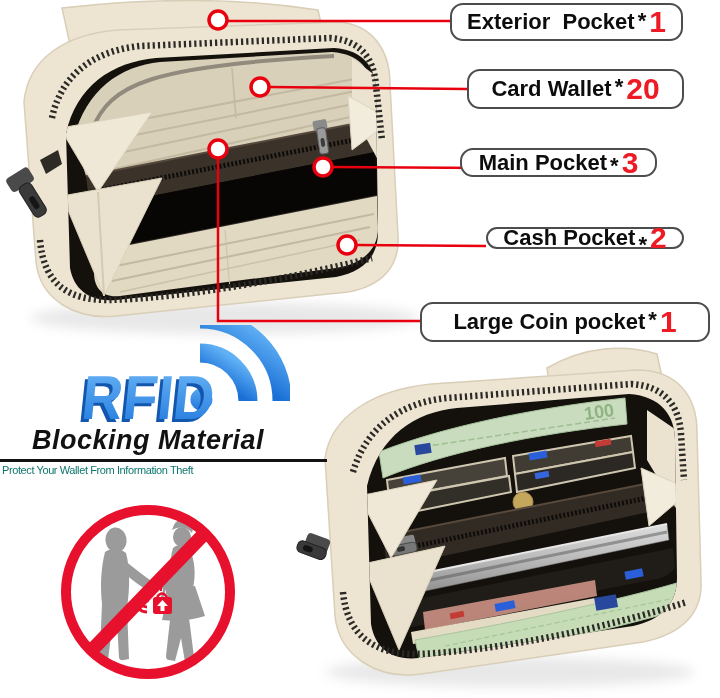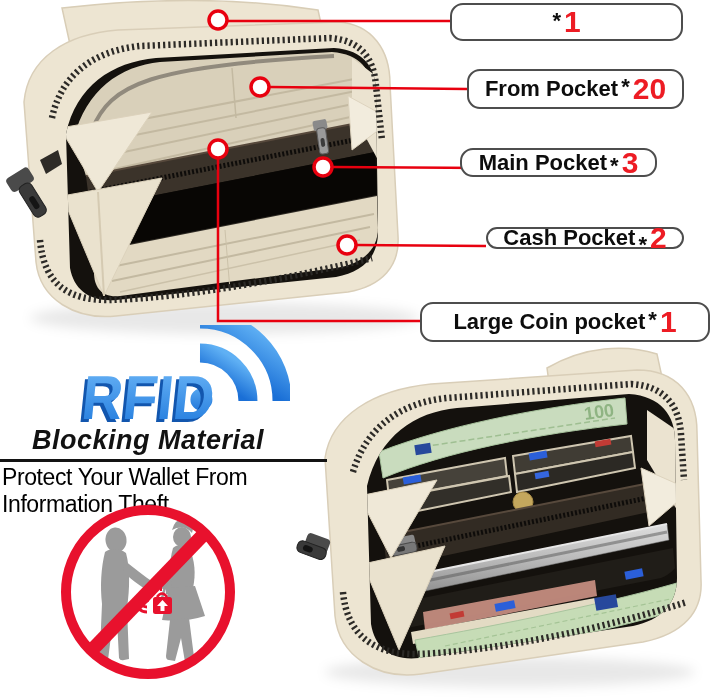--- a/index.html
+++ b/index.html
@@ -16,21 +16,21 @@
   .cl-label{font-size:22px;white-space:pre;letter-spacing:0px;}
   .cl-star{font-size:22px;align-self:flex-start;margin-top:3px;}
   .cl-count{font-size:30px;line-height:1;color:var(--count-red,#ed1c24);}
   .rfid-block{position:absolute;left:0;top:325px;width:340px;height:170px;}
   .rfid-logo{position:absolute;left:60px;top:0;}
   .rfid-shadow{font-weight:bold;fill:#1256ae;font-family:"Liberation Sans",sans-serif;}
   .rfid-main{font-weight:bold;font-family:"Liberation Sans",sans-serif;}
   .rfid-title{position:absolute;left:32px;top:100px;font-size:27px;font-weight:bold;
               font-style:italic;color:#121212;letter-spacing:0.5px;}
   .rfid-divider{position:absolute;left:0;top:134px;width:327px;height:3px;background:#131313;}
-  .rfid-subtitle{position:absolute;left:2px;top:139px;font-size:23px;color:#000000;
+  .rfid-subtitle{position:absolute;left:2px;top:139px;font-size:11px;color:#0f766e;
                  letter-spacing:-0.4px;}
   .sil{fill:var(--silhouette-gray,#9b9b9b);}
   .proh-ring{fill:none;stroke:var(--prohibition-red,#e8112d);}
   .proh-red{fill:var(--prohibition-red,#e8112d);}
   .sig{fill:none;stroke:var(--prohibition-red,#e8112d);stroke-width:3;}
   .teeth{fill:none;stroke:#2c2a27;stroke-width:6.5;stroke-dasharray:2.2 3;}
   .slotline{stroke:#c3b9a1;stroke-width:2;fill:none;}
 </style>
 </head>
 <body>
@@ -278,25 +278,26 @@
     <line class="callout-line" x1="356" y1="245" x2="486" y2="246"></line>
     <polyline class="callout-line" points="218,158 218,321 420,321"></polyline>
     <circle class="callout-marker" cx="218" cy="20" r="9"></circle>
     <circle class="callout-marker" cx="260" cy="87" r="9"></circle>
     <circle class="callout-marker" cx="323" cy="167" r="9"></circle>
     <circle class="callout-marker" cx="347" cy="245" r="9"></circle>
     <circle class="callout-marker" cx="218" cy="149" r="9"></circle>
   </svg>
 
   <div class="callout" style="left:450px;top:3px;width:233px;height:38px">
+    <span class="cl-label">Exterior  Pocket</span>
       <span class="cl-star">*</span>
       <span class="cl-count">1</span>
   </div>
   <div class="callout" style="left:467px;top:69px;width:217px;height:40px">
-    <span class="cl-label">From Pocket</span>
+    <span class="cl-label">Card Wallet</span>
       <span class="cl-star">*</span>
       <span class="cl-count">20</span>
   </div>
   <div class="callout" style="left:460px;top:148px;width:197px;height:29px">
     <span class="cl-label">Main Pocket</span>
       <span class="cl-star">*</span>
       <span class="cl-count">3</span>
   </div>
   <div class="callout" style="left:486px;top:227px;width:198px;height:22px">
     <span class="cl-label">Cash Pocket</span>

